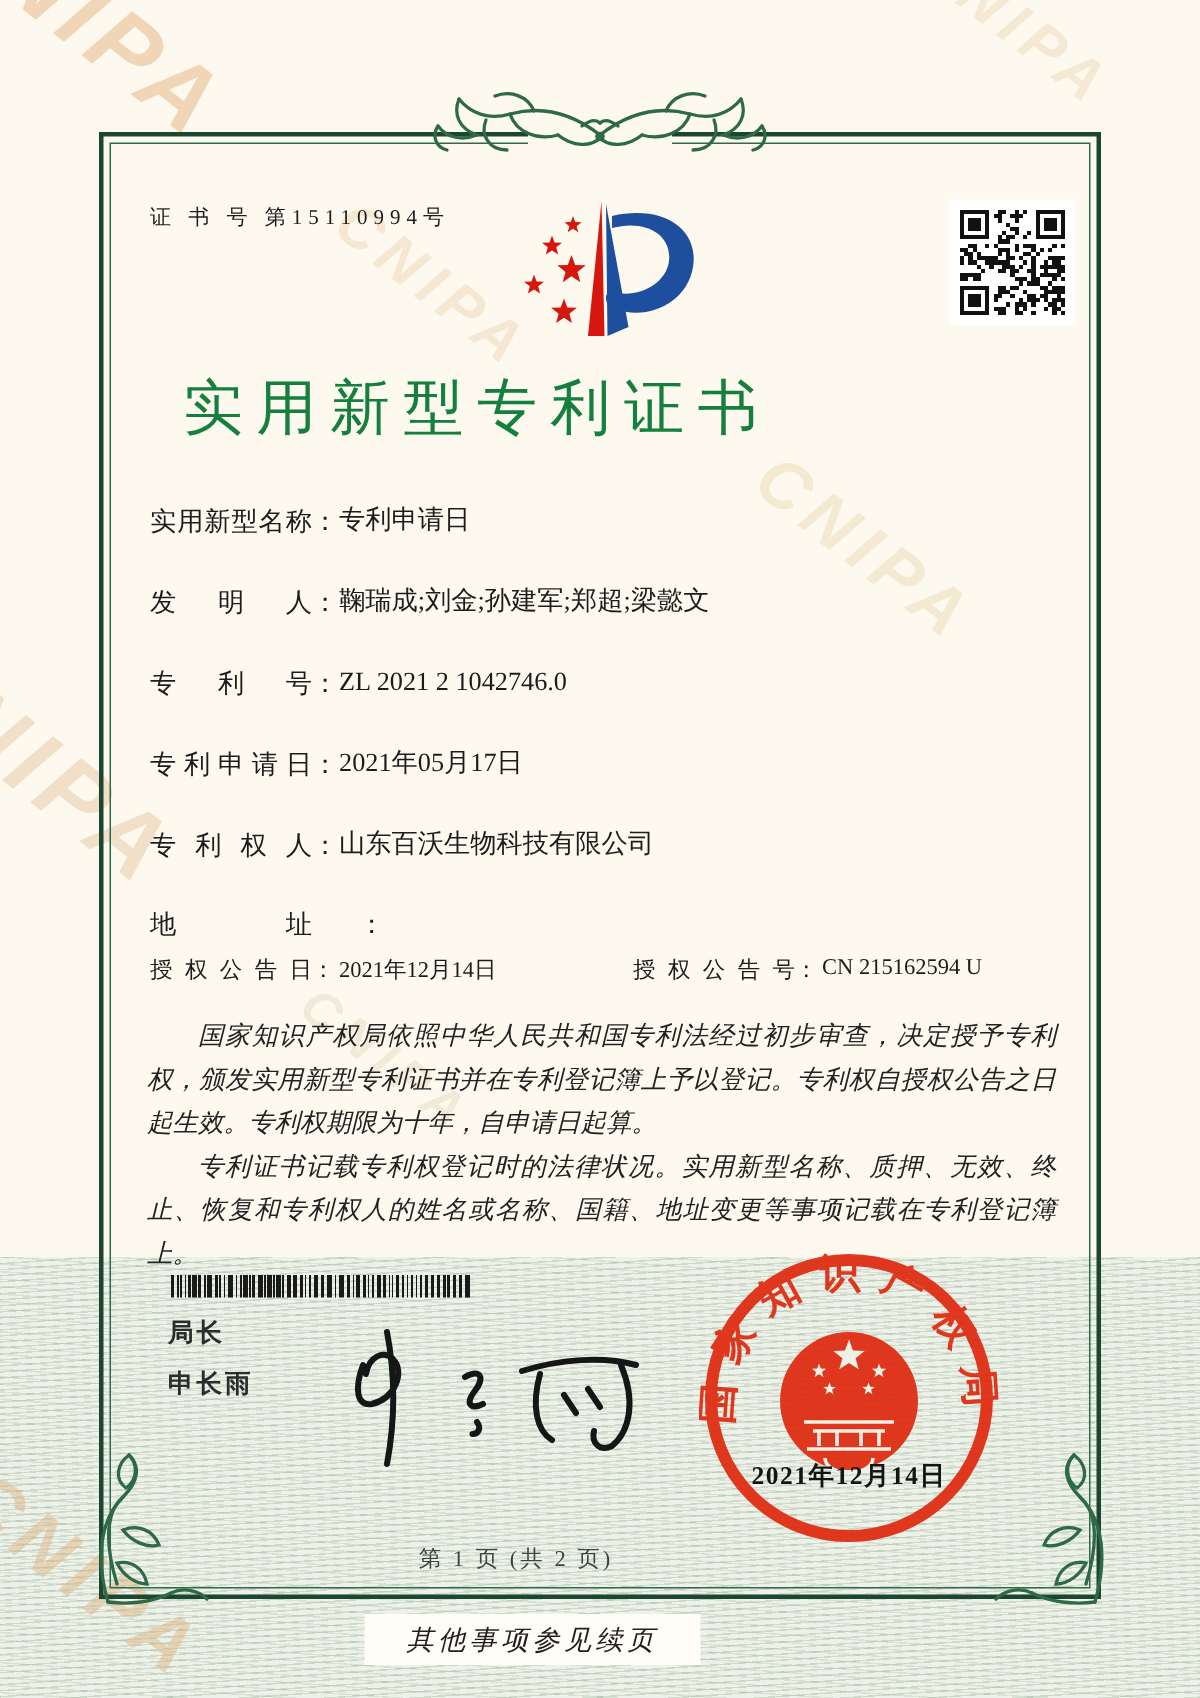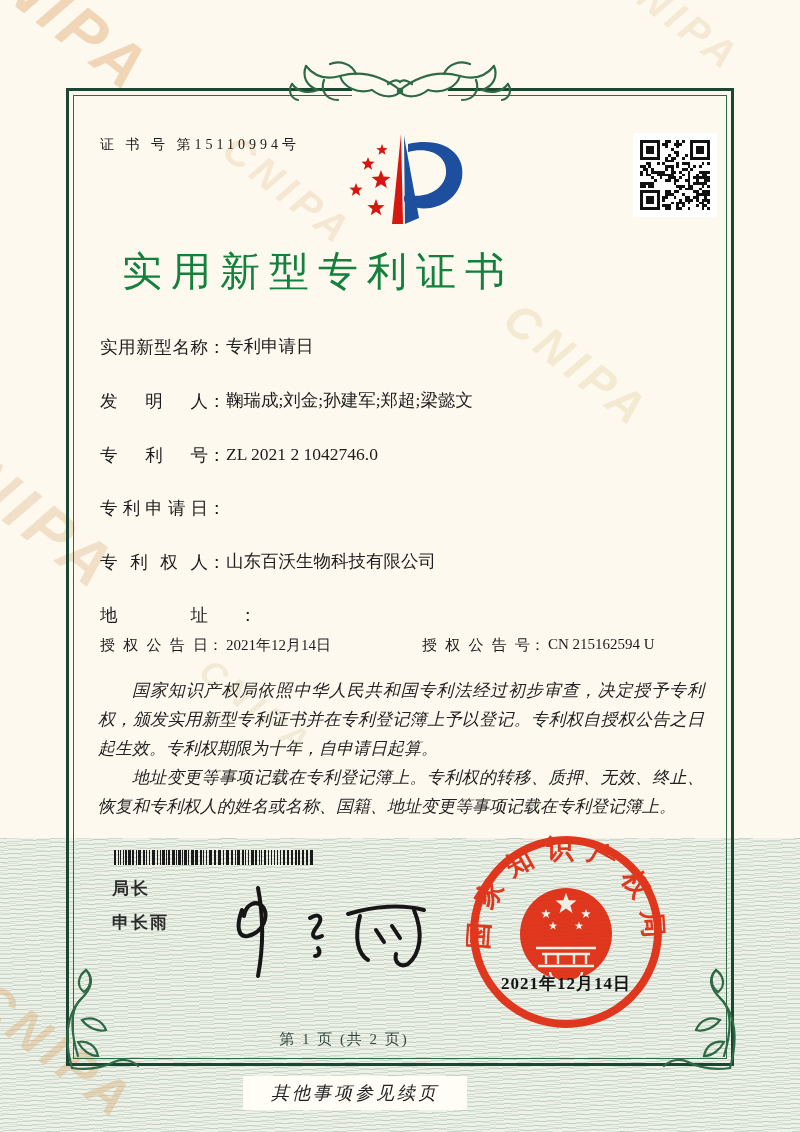--- a/index.html
+++ b/index.html
@@ -401,20 +401,21 @@
       <span class="fvalue">鞠瑞成;刘金;孙建军;郑超;梁懿文</span>
     </div>
     <div class="frow">
       <span class="flabel">专利号</span>
         <span class="fcolon">：</span>
       <span class="fvalue">ZL 2021 2 1042746.0</span>
     </div>
     <div class="frow">
       <span class="flabel">专利申请日</span>
         <span class="fcolon">：</span>
+      <span class="fvalue">2021年05月17日</span>
     </div>
     <div class="frow">
       <span class="flabel">专利权人</span>
         <span class="fcolon">：</span>
       <span class="fvalue">山东百沃生物科技有限公司</span>
     </div>
     <div class="frow" style="margin-bottom:14px;gap:31px;">
       <span class="flabel">地址</span>
         <span class="fcolon">：</span>
     </div>
@@ -427,21 +428,21 @@
       <div class="grant-right">
         <span class="flabel">授权公告号</span>
           <span class="fcolon">：</span>
         <span>CN 215162594 U</span>
       </div>
     </div>
   </div>
 
   <div class="body-text">
     <p>国家知识产权局依照中华人民共和国专利法经过初步审查，决定授予专利权，颁发实用新型专利证书并在专利登记簿上予以登记。专利权自授权公告之日起生效。专利权期限为十年，自申请日起算。</p>
-    <p>地址变更等事项记载在专利登记簿上。专利权的转移、质押、无效、终止、恢复和专利权人的姓名或名称、国籍、地址变更等事项记载在专利登记簿上。</p>
+    <p>专利证书记载专利权登记时的法律状况。实用新型名称、质押、无效、终止、恢复和专利权人的姓名或名称、国籍、地址变更等事项记载在专利登记簿上。</p>
   </div>
 
   <svg class="barcode" width="204" height="15" viewBox="0 0 204 15" shape-rendering="crispEdges">
     <g id="barcodeBars" fill="#1a1a1a">
         <rect x="0" y="0" width="2" height="15"></rect>
         <rect x="4" y="0" width="1" height="15"></rect>
         <rect x="6" y="0" width="1" height="15"></rect>
         <rect x="9" y="0" width="1" height="15"></rect>
         <rect x="11" y="0" width="2" height="15"></rect>
         <rect x="14" y="0" width="3" height="15"></rect>

